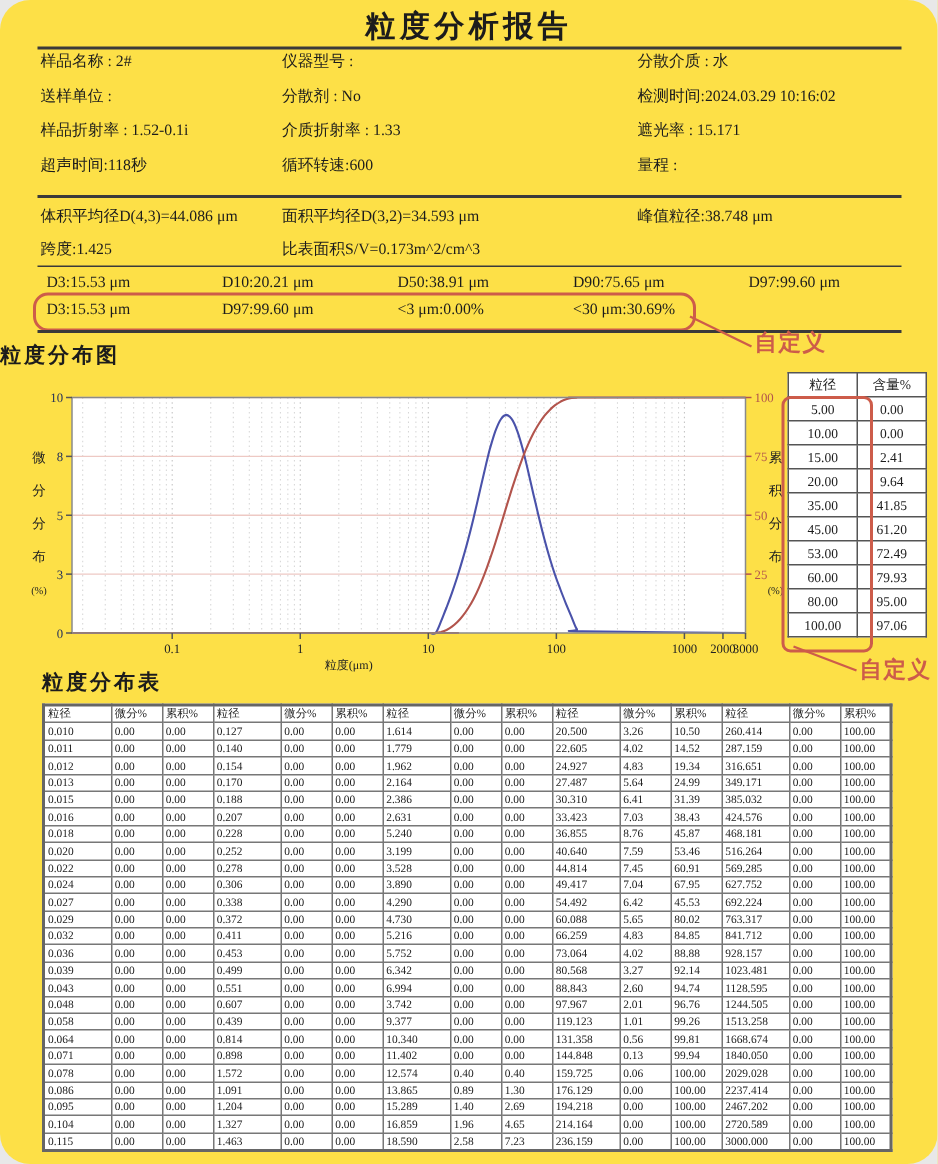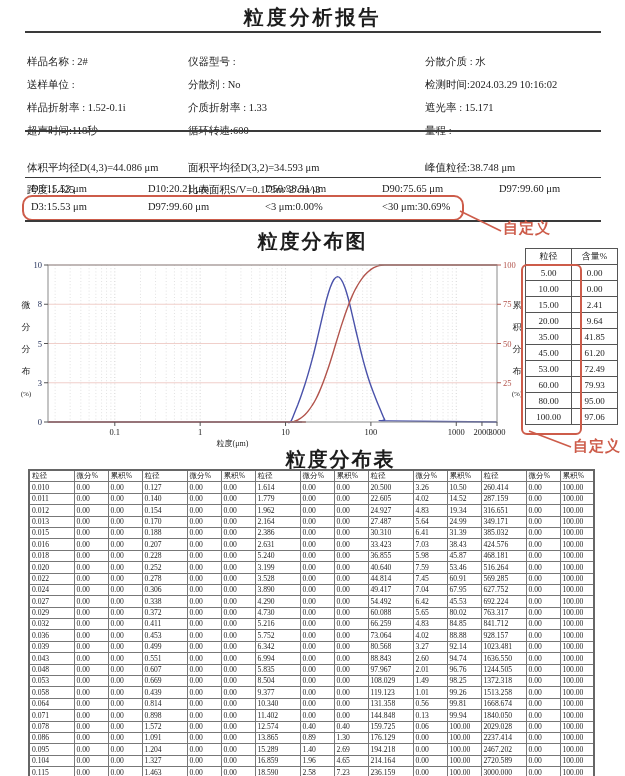--- a/index.html
+++ b/index.html
@@ -1,42 +1,42 @@
 <!DOCTYPE html>
 <html><head>
 <meta charset="utf-8">
 <style>
   html,body{margin:0;padding:0;background:#e8e8e8;}
-  .page{position:relative;width:625px;height:776px;background:#ffffff;overflow:hidden;
-        font-family:"Liberation Serif","DejaVu Serif",serif;color:#1c1c1c;}
+  .page{position:relative;width:625px;height:776px;background:#fde047;overflow:hidden;
+        font-family:"Liberation Serif","DejaVu Serif",serif;color:#1c1c1c;border-radius:20px;}
   .title{position:absolute;top:4px;left:0;width:100%;text-align:center;font-size:20px;
          font-weight:bold;letter-spacing:3px;margin:0;}
   .rule{position:absolute;left:25px;width:576px;background:#3a3a3a;}
   .r1{top:31px;height:2px;}
   .r2{top:130px;height:2px;}
   .r3{top:177px;height:1px;}
   .r4{top:220px;height:2px;}
-  .info-grid{position:absolute;left:27px;top:50px;width:585px;display:grid;
+  .info-grid{position:absolute;left:27px;top:29px;width:585px;display:grid;
              grid-template-columns:161px 237px 187px;grid-auto-rows:23px;
              font-size:10.5px;align-items:center;}
   .avg-grid{position:absolute;left:27px;top:133px;width:585px;display:grid;
             grid-template-columns:161px 237px 187px;grid-auto-rows:22px;
-            font-size:10.5px;align-items:center;margin-top:24px;}
+            font-size:10.5px;align-items:center;}
   .d-row{position:absolute;left:31px;top:183px;width:580px;display:grid;
          grid-template-columns:repeat(5,117px);font-size:10.5px;}
   .custom-row{position:absolute;left:31px;top:201px;width:480px;display:grid;
               grid-template-columns:repeat(4,117px);font-size:10.5px;}
   .red-box{position:absolute;border:2px solid #cd5c4a;pointer-events:none;}
   .box1{left:22px;top:195px;width:438px;height:22px;border-radius:10px;}
   .box2{left:521px;top:264px;width:57px;height:167px;border-radius:6px;}
   .callout{position:absolute;color:#cd5c4a;font-size:15px;font-weight:bold;letter-spacing:1px;}
   .c1{left:503px;top:219px;}
   .c2{left:573px;top:437px;}
   .annot-svg{position:absolute;left:0;top:0;pointer-events:none;}
-  .section{position:absolute;left:0;width:100%;text-align:center;font-size:20px;
+  .section{position:absolute;left:0;width:100%;font-size:14px;
            font-weight:bold;margin:0;letter-spacing:2px;}
   .s1{top:228px;}
   .s2{top:446px;padding-left:28px;}
   .chart-svg{position:absolute;left:8px;top:256px;}
   .side-table{position:absolute;left:525px;top:248px;border-collapse:collapse;
               font-size:9px;background:#fff;}
   .side-table th,.side-table td{border:1px solid #555;width:45px;height:15px;
               text-align:center;padding:0;font-weight:normal;}
   .dist-table{position:absolute;left:28px;top:469px;border-collapse:collapse;
               font-size:7.6px;table-layout:fixed;background:#fff;border:2px solid #666;}
@@ -403,21 +403,21 @@
           <td>0.018</td>
           <td>0.00</td>
           <td>0.00</td>
           <td>0.228</td>
           <td>0.00</td>
           <td>0.00</td>
           <td>5.240</td>
           <td>0.00</td>
           <td>0.00</td>
           <td>36.855</td>
-          <td>5.98</td>
+          <td>8.76</td>
           <td>45.87</td>
           <td>468.181</td>
           <td>0.00</td>
           <td>100.00</td>
         </tr>
         <tr>
           <td>0.020</td>
           <td>0.00</td>
           <td>0.00</td>
           <td>0.252</td>
@@ -558,55 +558,38 @@
           <td>0.00</td>
           <td>0.551</td>
           <td>0.00</td>
           <td>0.00</td>
           <td>6.994</td>
           <td>0.00</td>
           <td>0.00</td>
           <td>88.843</td>
           <td>2.60</td>
           <td>94.74</td>
-          <td>1636.550</td>
+          <td>1128.595</td>
           <td>0.00</td>
           <td>100.00</td>
         </tr>
         <tr>
           <td>0.048</td>
           <td>0.00</td>
           <td>0.00</td>
           <td>0.607</td>
           <td>0.00</td>
           <td>0.00</td>
-          <td>5.835</td>
+          <td>3.742</td>
           <td>0.00</td>
           <td>0.00</td>
           <td>97.967</td>
           <td>2.01</td>
           <td>96.76</td>
           <td>1244.505</td>
-          <td>0.00</td>
-          <td>100.00</td>
-        </tr>
-        <tr>
-          <td>0.053</td>
-          <td>0.00</td>
-          <td>0.00</td>
-          <td>0.669</td>
-          <td>0.00</td>
-          <td>0.00</td>
-          <td>8.504</td>
-          <td>0.00</td>
-          <td>0.00</td>
-          <td>108.029</td>
-          <td>1.49</td>
-          <td>98.25</td>
-          <td>1372.318</td>
           <td>0.00</td>
           <td>100.00</td>
         </tr>
         <tr>
           <td>0.058</td>
           <td>0.00</td>
           <td>0.00</td>
           <td>0.439</td>
           <td>0.00</td>
           <td>0.00</td>

